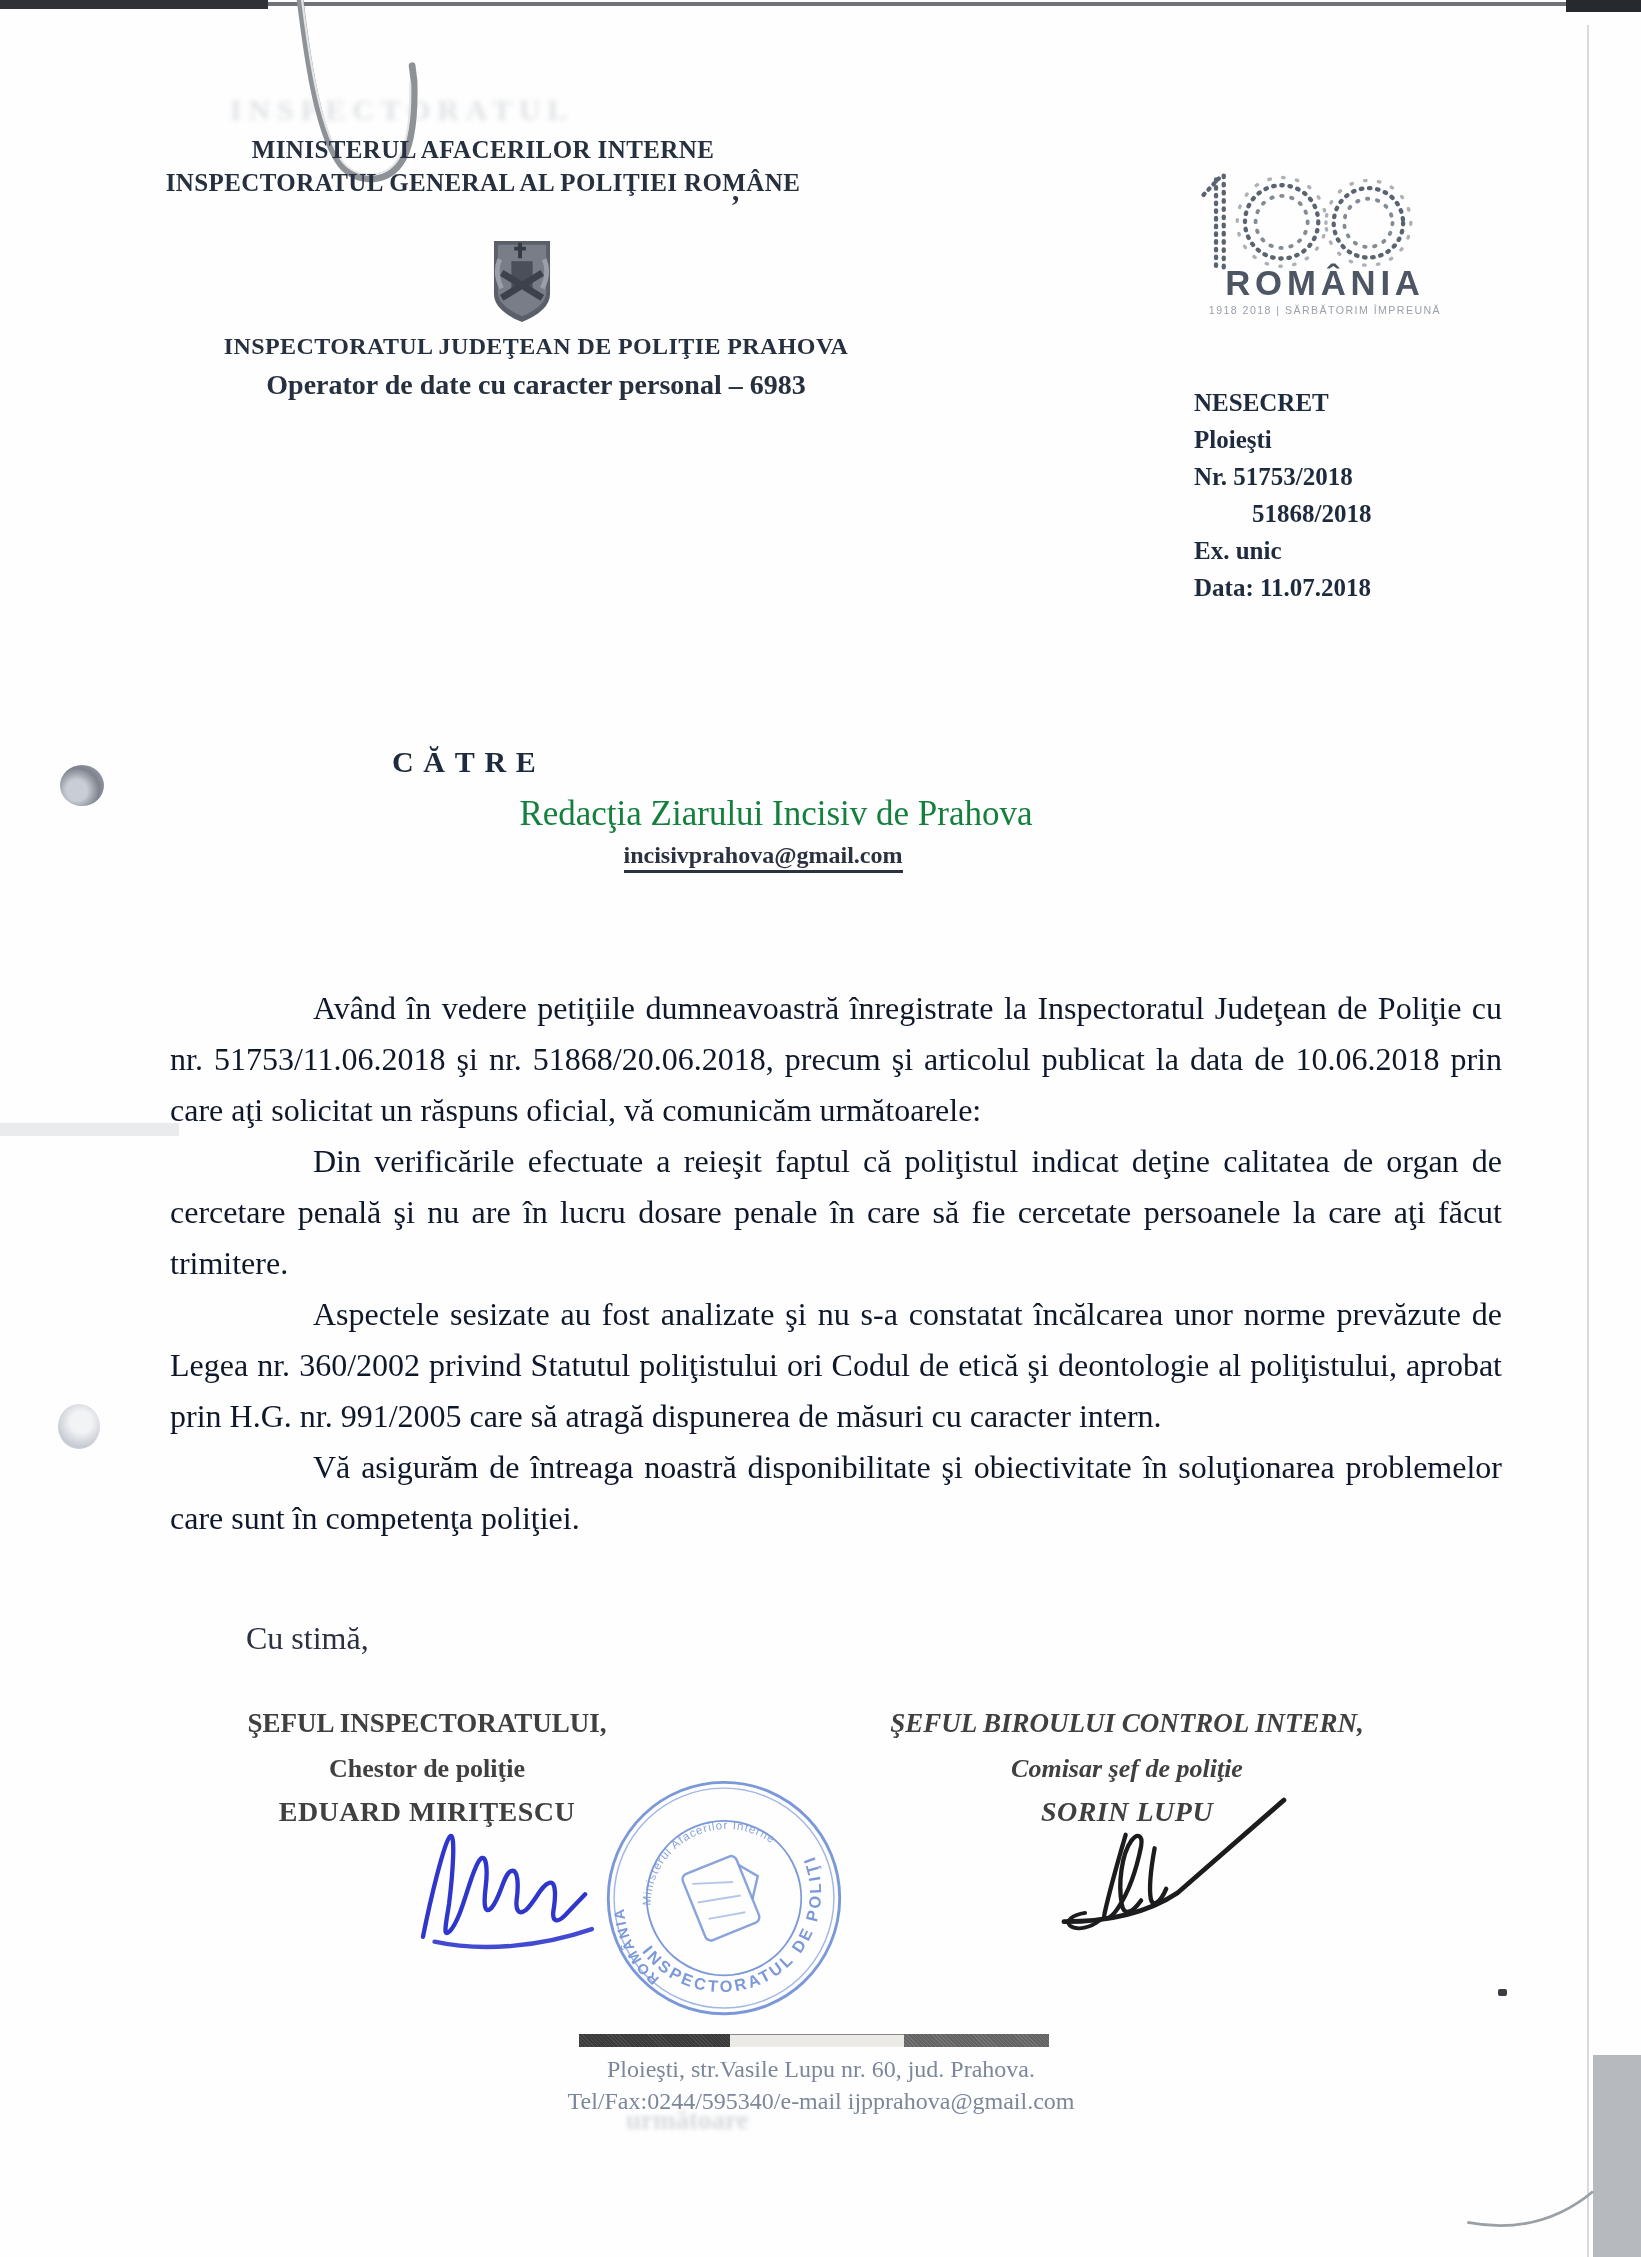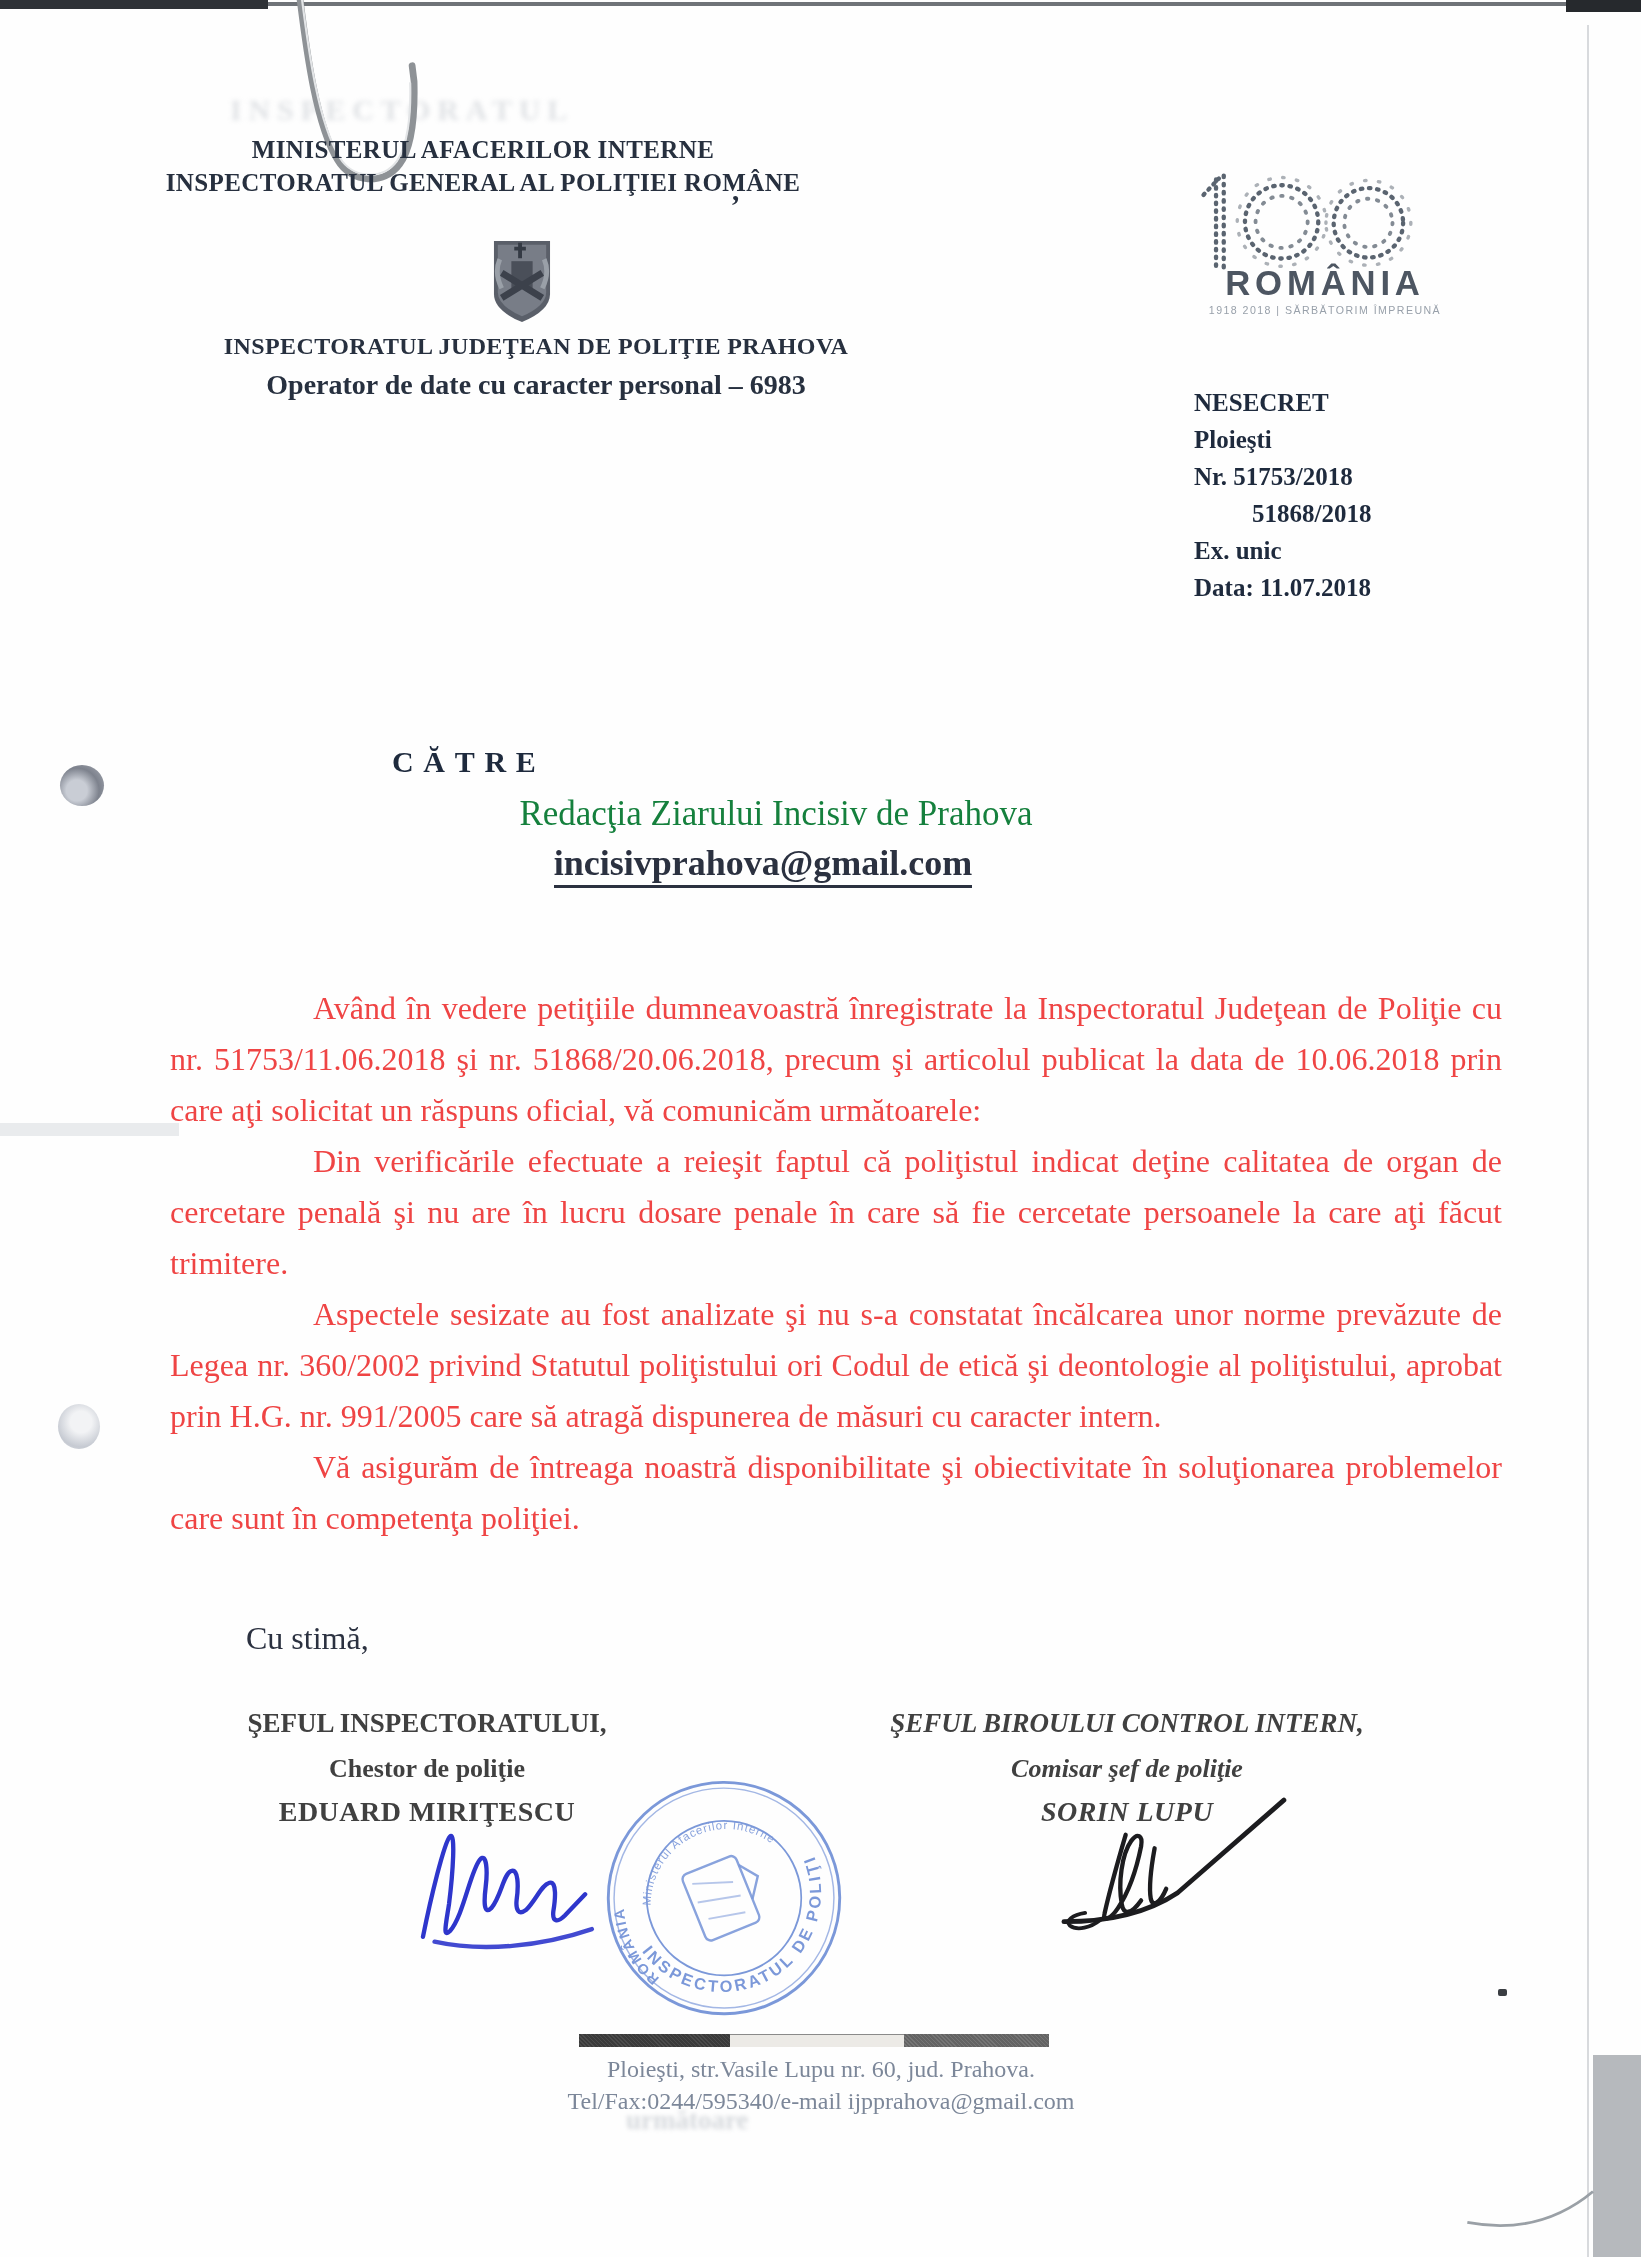--- a/index.html
+++ b/index.html
@@ -34,25 +34,25 @@
   .operator{left:116px;top:369px;width:840px;text-align:center;font-weight:bold;
     font-size:28px;color:#27303f;}
   
   .classif{left:1194px;top:384px;font-weight:bold;font-size:25px;line-height:37px;color:#1e2a3d;}
   .classif .indent{padding-left:58px;}
   
   .logo-svg{left:1190px;top:164px;}
   
   .to-label{left:392px;top:745px;font-weight:bold;font-size:30px;letter-spacing:9.7px;color:#1e2a3d;}
   .to-line1{left:380px;top:794px;width:792px;text-align:center;font-size:35px;color:#15803d;}
-  .to-line2{left:367px;top:842px;width:792px;text-align:center;font-size:36px;font-weight:bold;}
+  .to-line2{left:367px;top:842px;width:792px;text-align:center;font-size:24px;font-weight:bold;}
   .to-line2 span{border-bottom:3.9px solid #2b3140;padding-bottom:1.9px;}
   
   .body-text{left:170px;top:983px;width:1332px;font-size:32px;line-height:51px;
-    text-align:justify;color:#ef4444;}
+    text-align:justify;color:#0f172a;}
   .body-text p{margin:0;text-indent:143px;}
   
   .closing{left:246px;top:1620px;font-size:32px;}
   .sig-col{text-align:center;font-weight:bold;color:#404040;}
   .sig-left{left:176px;top:1707px;width:502px;}
   .sig-right{left:813px;top:1707px;width:628px;font-style:italic;}
   .sig-role{font-size:27px;line-height:33px;}
   .sig-rank{font-size:26px;margin-top:13.5px;}
   .sig-name{font-size:28px;margin-top:12.6px;letter-spacing:0.5px;}
   

